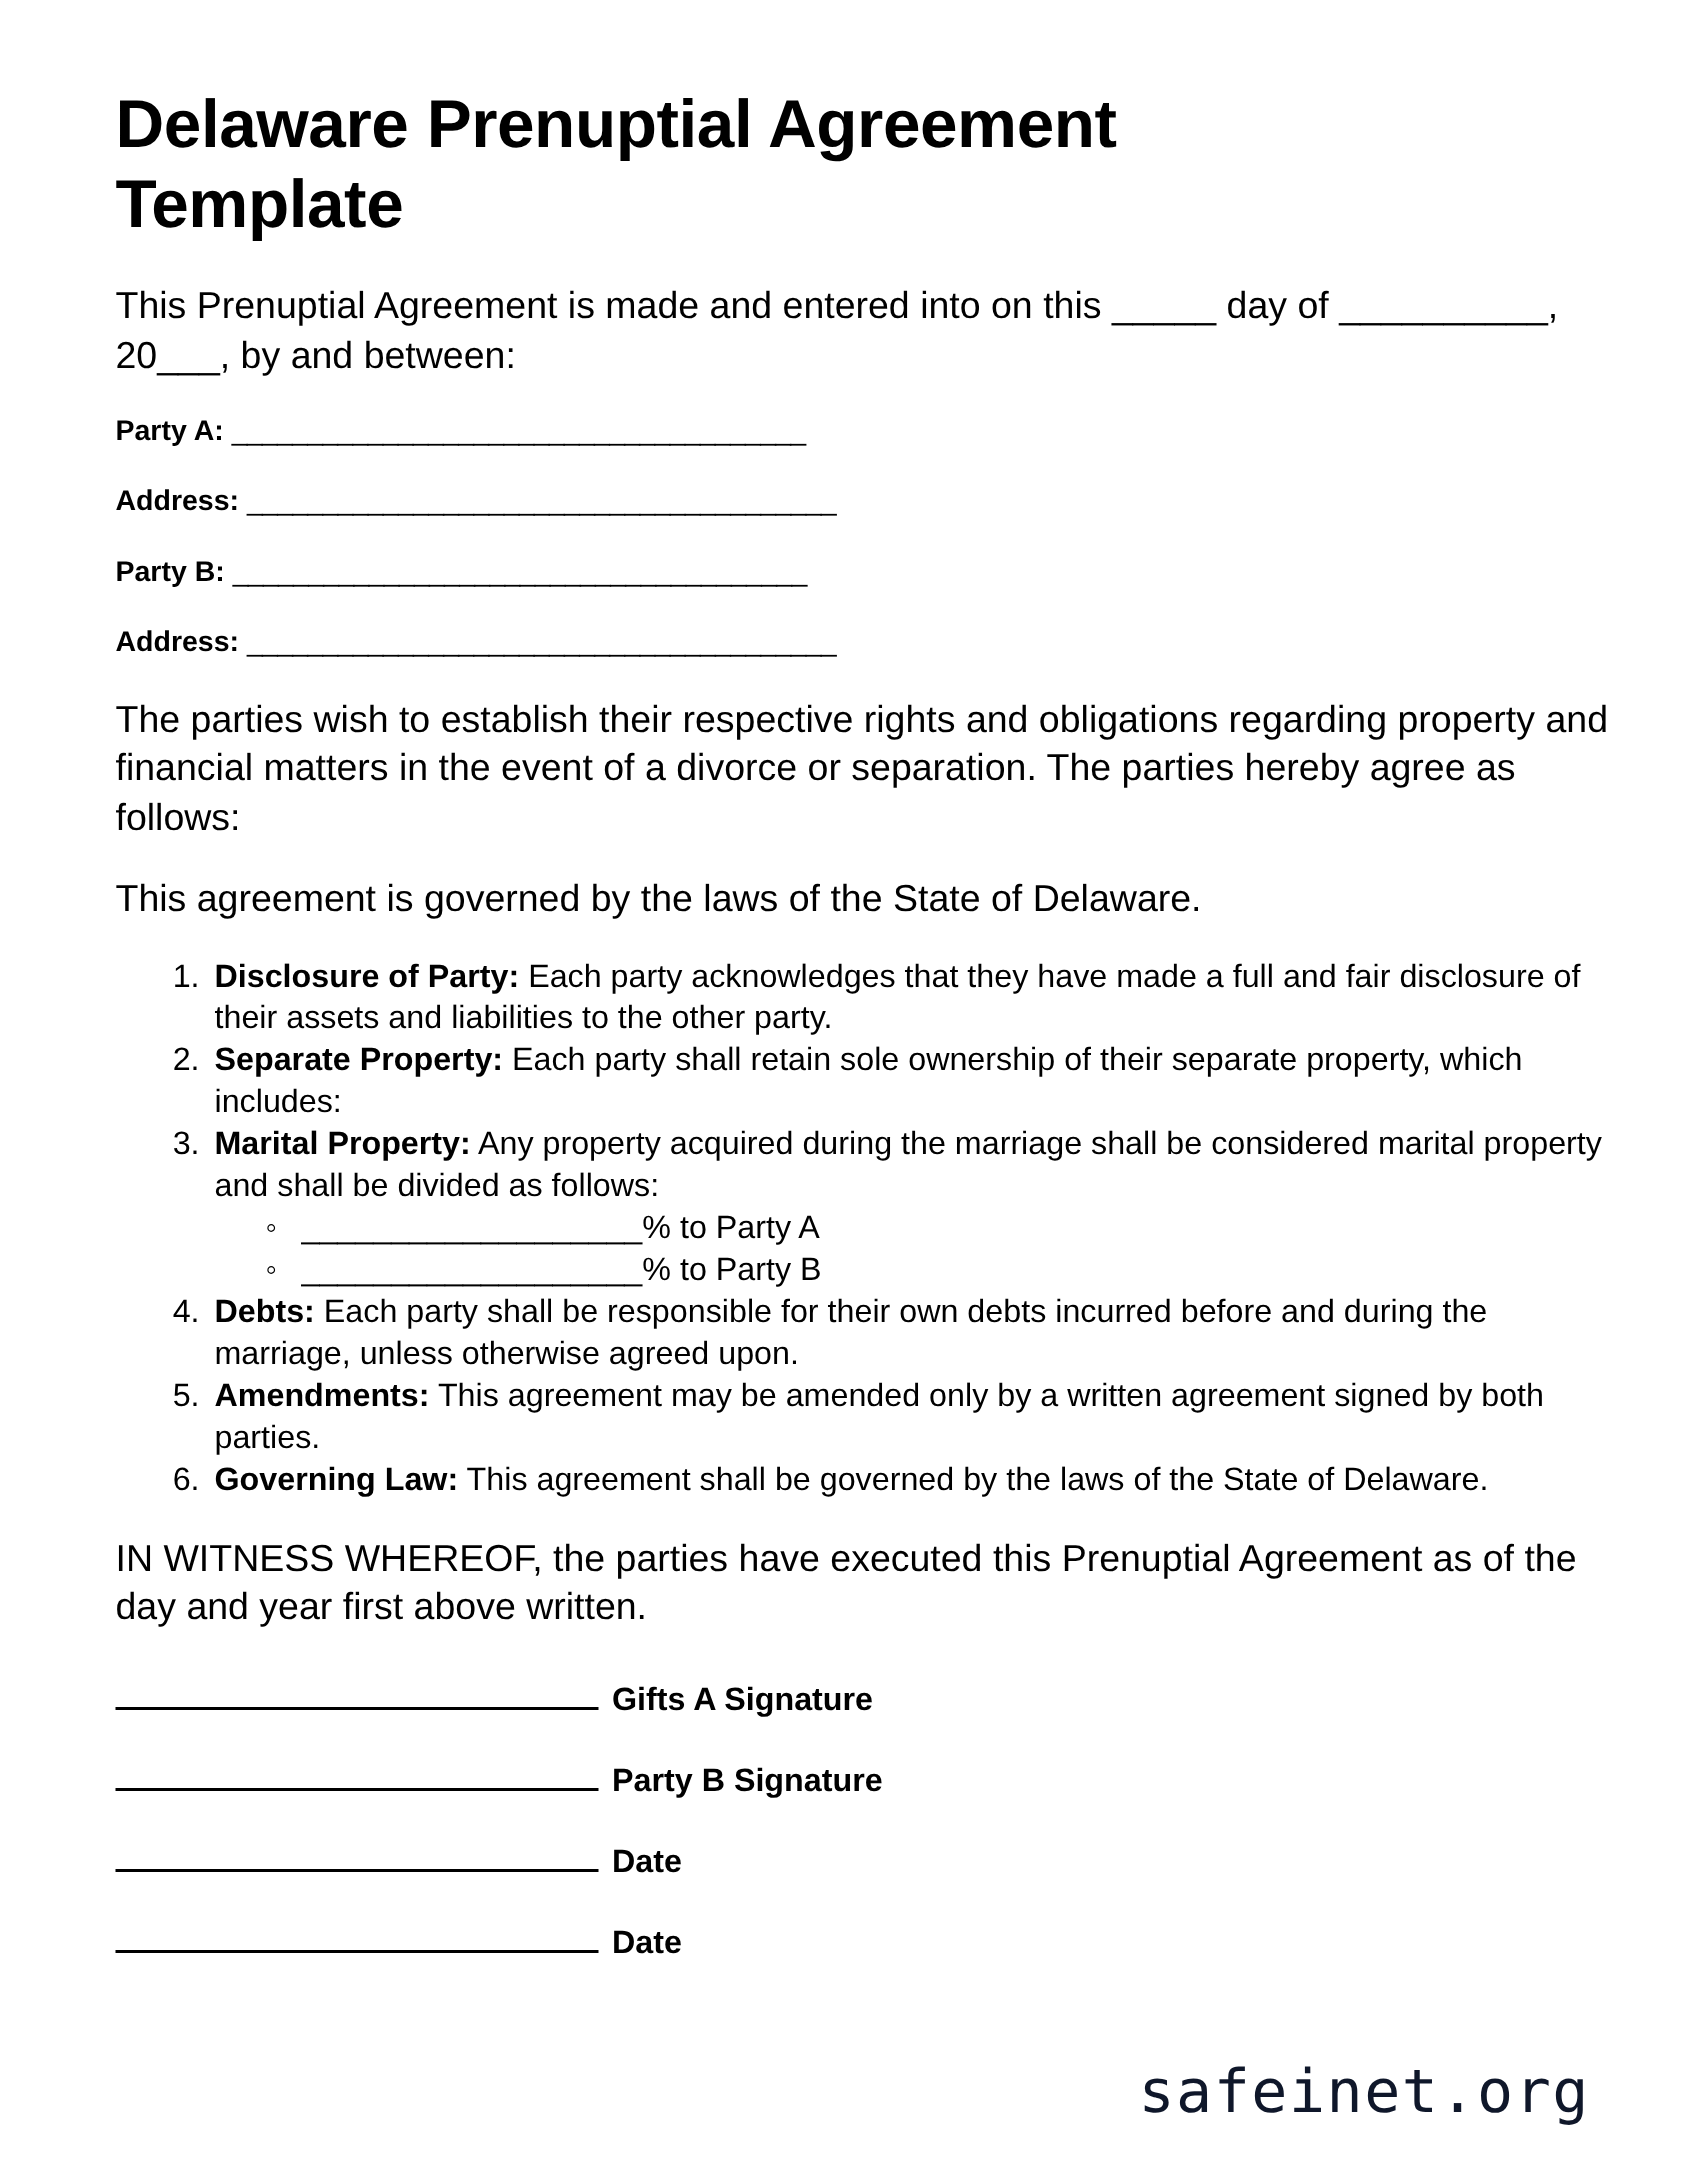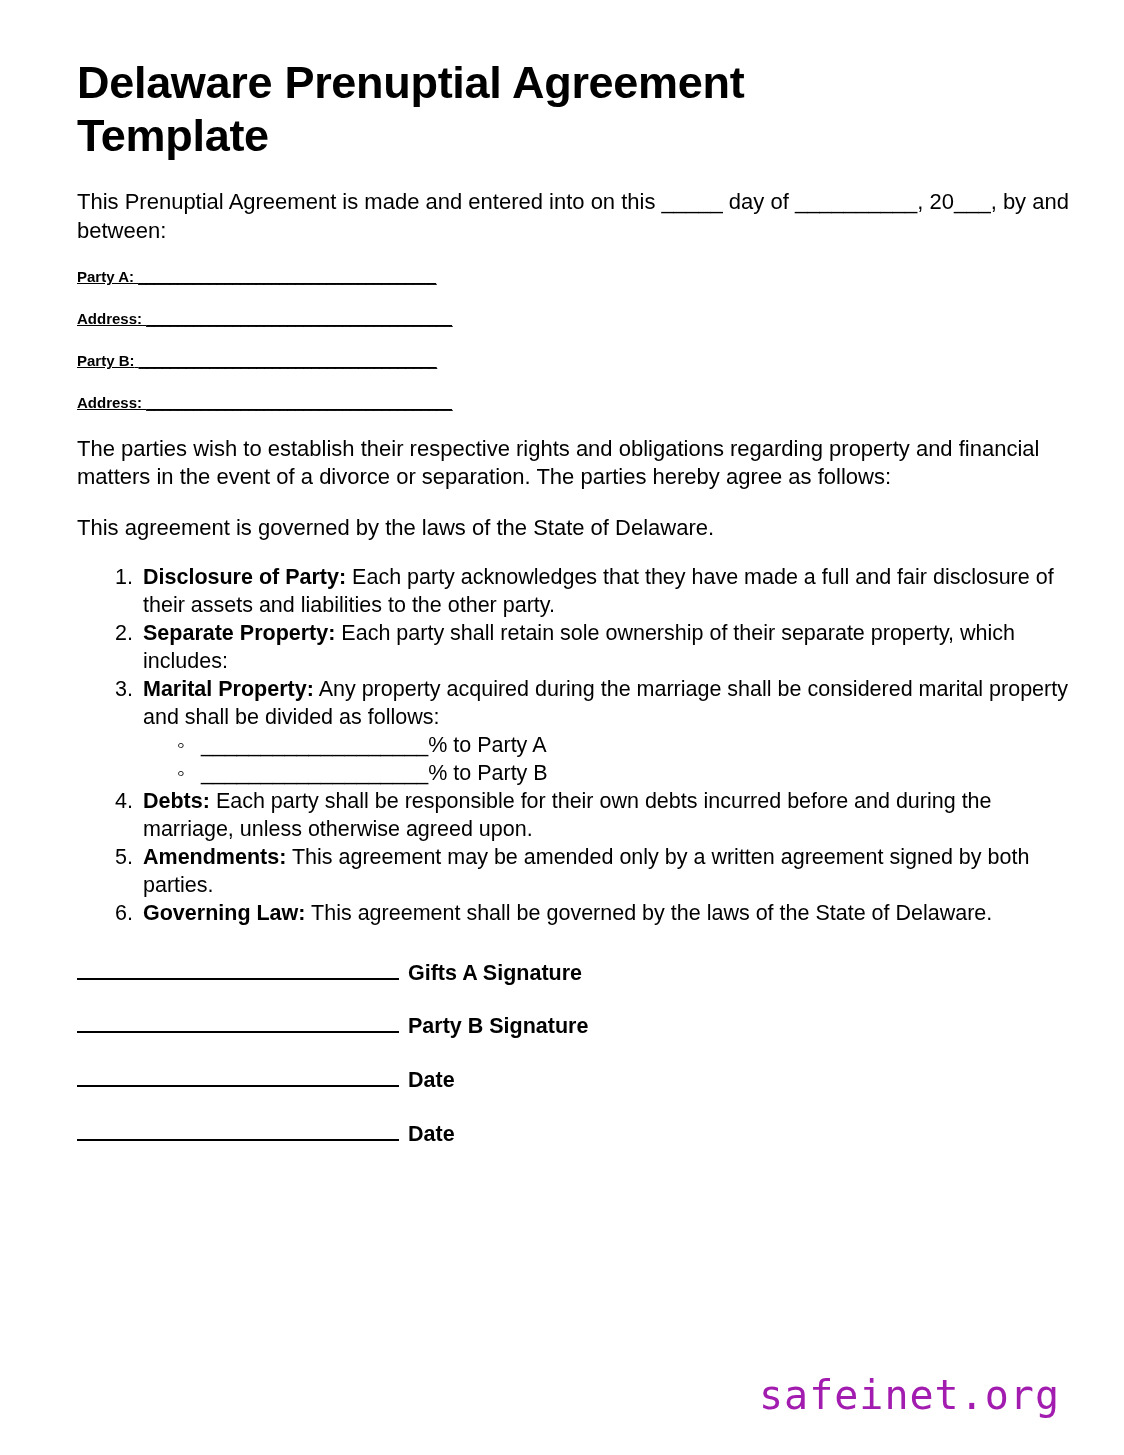--- a/index.html
+++ b/index.html
@@ -34,32 +34,31 @@
   h1.doc-title {
     font-size: 45px;
     font-weight: bold;
     line-height: 1.18;
     letter-spacing: -0.3px;
     margin: 0 0 26px 0;
     max-width: 830px;
   }
 
   p.para {
-    font-size: 22px;
+    font-size: 25px;
     line-height: 1.30;
     margin: 0 0 22px 0;
     max-width: 1004px;
   }
 
   .field-row {
-    font-size: 15px;
+    font-size: 19px;
     line-height: 1.32;
     margin: 0 0 22px 0;
     white-space: nowrap;
-    text-decoration: underline;
   }
   .field-label {
     font-weight: bold;
   }
   .blank {
     font-weight: normal;
     letter-spacing: -0.5px;
   }
 
   ol.main-list {
@@ -115,21 +114,21 @@
     margin-left: 9px;
   }
 
   .watermark {
     position: absolute;
     left: 742px;
     top: 1372px;
     font-family: "DejaVu Sans Mono", "Liberation Mono", monospace;
     font-size: 40px;
     letter-spacing: 1px;
-    color: #a21caf;
+    color: #0f172a;
     white-space: nowrap;
   }
 </style>
 </head>
 <body>
 
 <div class="page">
   <div class="content">
 
     <h1 class="doc-title">Delaware Prenuptial Agreement Template</h1>
@@ -178,20 +177,21 @@
         <span class="term">Debts:</span><span> Each party shall be responsible for their own debts incurred before and during the marriage, unless otherwise agreed upon.</span>
       </li>
       <li>
         <span class="term">Amendments:</span><span> This agreement may be amended only by a written agreement signed by both parties.</span>
       </li>
       <li>
         <span class="term">Governing Law:</span><span> This agreement shall be governed by the laws of the State of Delaware.</span>
       </li>
     </ol>
 
+    <p class="para">IN WITNESS WHEREOF, the parties have executed this Prenuptial Agreement as of the day and year first above written.</p>
 
     <div class="sig-block">
       <div class="sig-row">
         <span class="sig-line"></span><span class="sig-label">Gifts A Signature</span>
       </div>
       <div class="sig-row">
         <span class="sig-line"></span><span class="sig-label">Party B Signature</span>
       </div>
       <div class="sig-row">
         <span class="sig-line"></span><span class="sig-label">Date</span>

